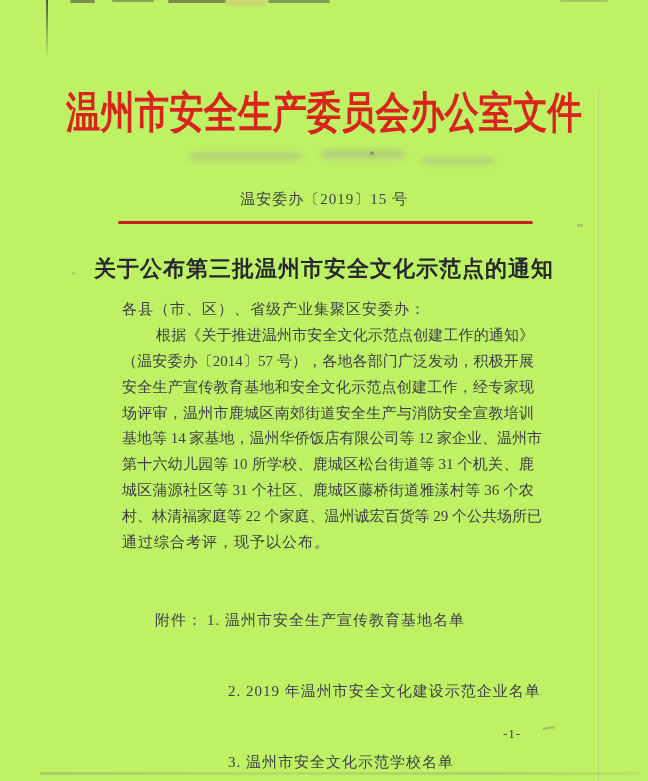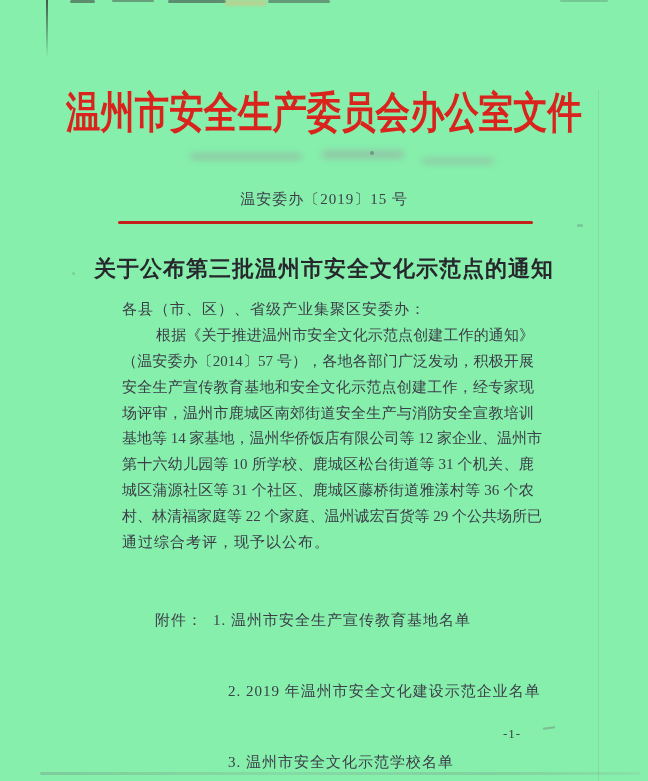--- a/index.html
+++ b/index.html
@@ -1,21 +1,21 @@
 <!DOCTYPE html>
 <html><head>
 <meta charset="utf-8">
 <style>
   html,body{margin:0;padding:0;}
   body{
     width:648px;height:781px;position:relative;overflow:hidden;
     background:#fdfdfb;
     font-family:"Liberation Serif", serif;
   }
-  .page{position:absolute;inset:0;background:#86efac;}
+  .page{position:absolute;inset:0;background:#bef264;}
 
   
   .artifact{position:absolute;pointer-events:none;}
   .edge-dash{background:rgba(60,60,62,.55);border-radius:2px;}
   .tan-blob{background:rgba(216,190,128,.55);border-radius:3px;filter:blur(1px);}
   .vline-left{left:46px;top:0;width:2px;height:58px;
     background:linear-gradient(to bottom, rgba(40,40,40,.75), rgba(40,40,40,0));}
   .vline-right{left:598px;top:90px;width:1px;height:691px;background:rgba(140,140,140,.22);}
   .ghost{background:rgba(158,148,158,.4);filter:blur(3px);border-radius:4px;}
   .speck{background:rgba(90,90,95,.5);border-radius:50%;}
@@ -56,21 +56,21 @@
   .jline.indent{margin-left:34px;}
 
   
   .attachments{
     position:absolute;left:122px;top:606px;width:420px;
     font-size:15px;color:var(--ink,#3c3e48);letter-spacing:1px;
   }
   .att-row{height:29px;line-height:29px;white-space:nowrap;}
   .att-row.first{padding-left:33px;}
   .att-row.cont{padding-left:106px;margin-top:42px;}
-  .att-label{margin-right:10px;}
+  .att-label{margin-right:4px;}
 
   
   .page-number{
     position:absolute;left:503px;top:726px;
     font-size:13px;color:#3f4044;letter-spacing:1px;
   }
   .pn-dash{position:absolute;left:543px;top:727px;width:12px;height:2px;
     background:rgba(110,110,112,.4);transform:rotate(-8deg);}
 </style>
 </head>

